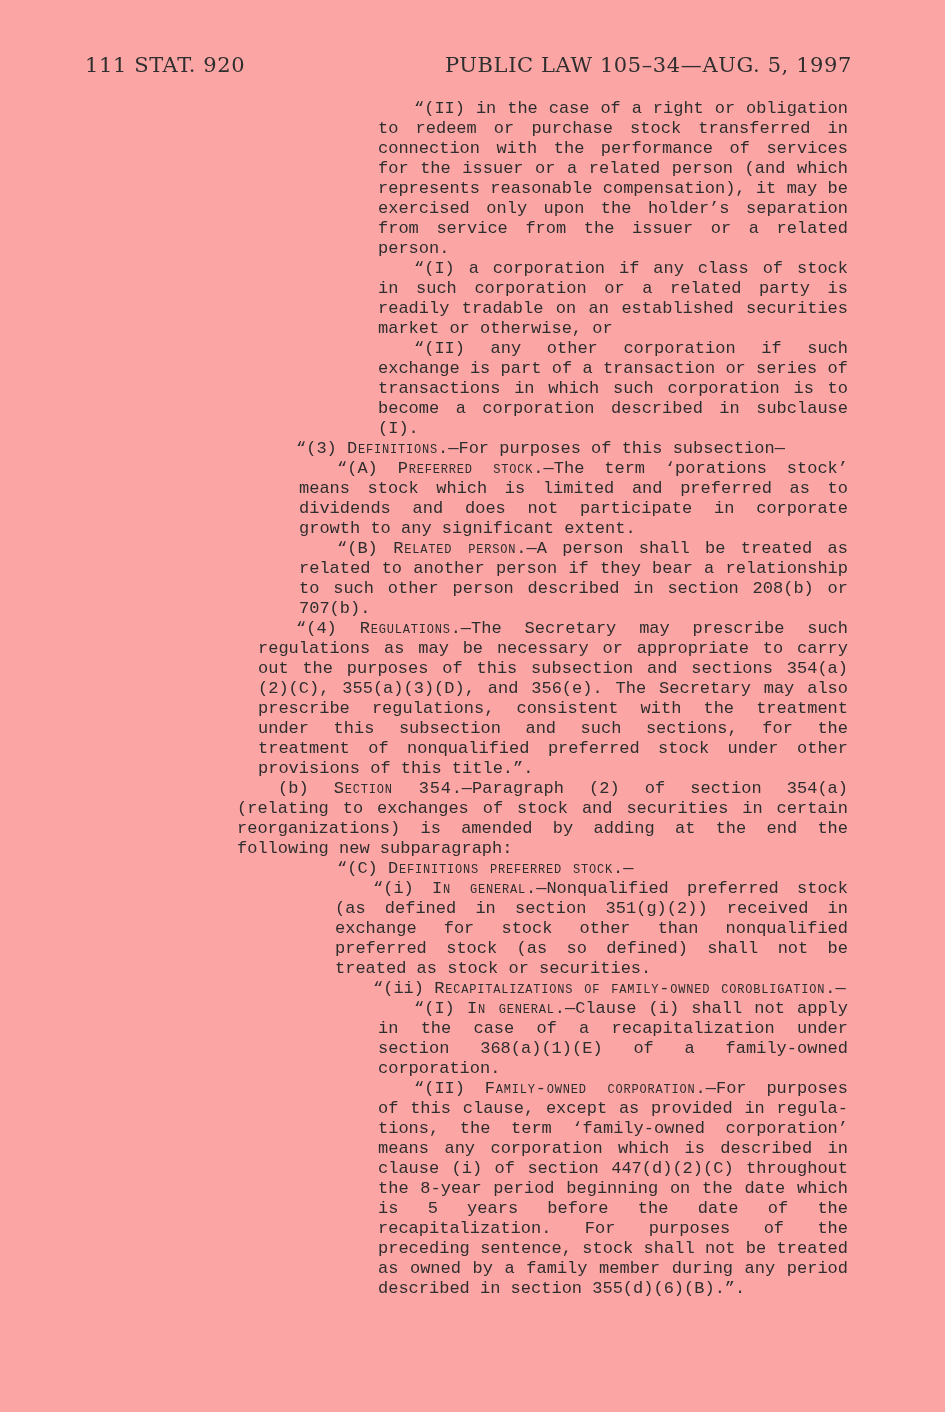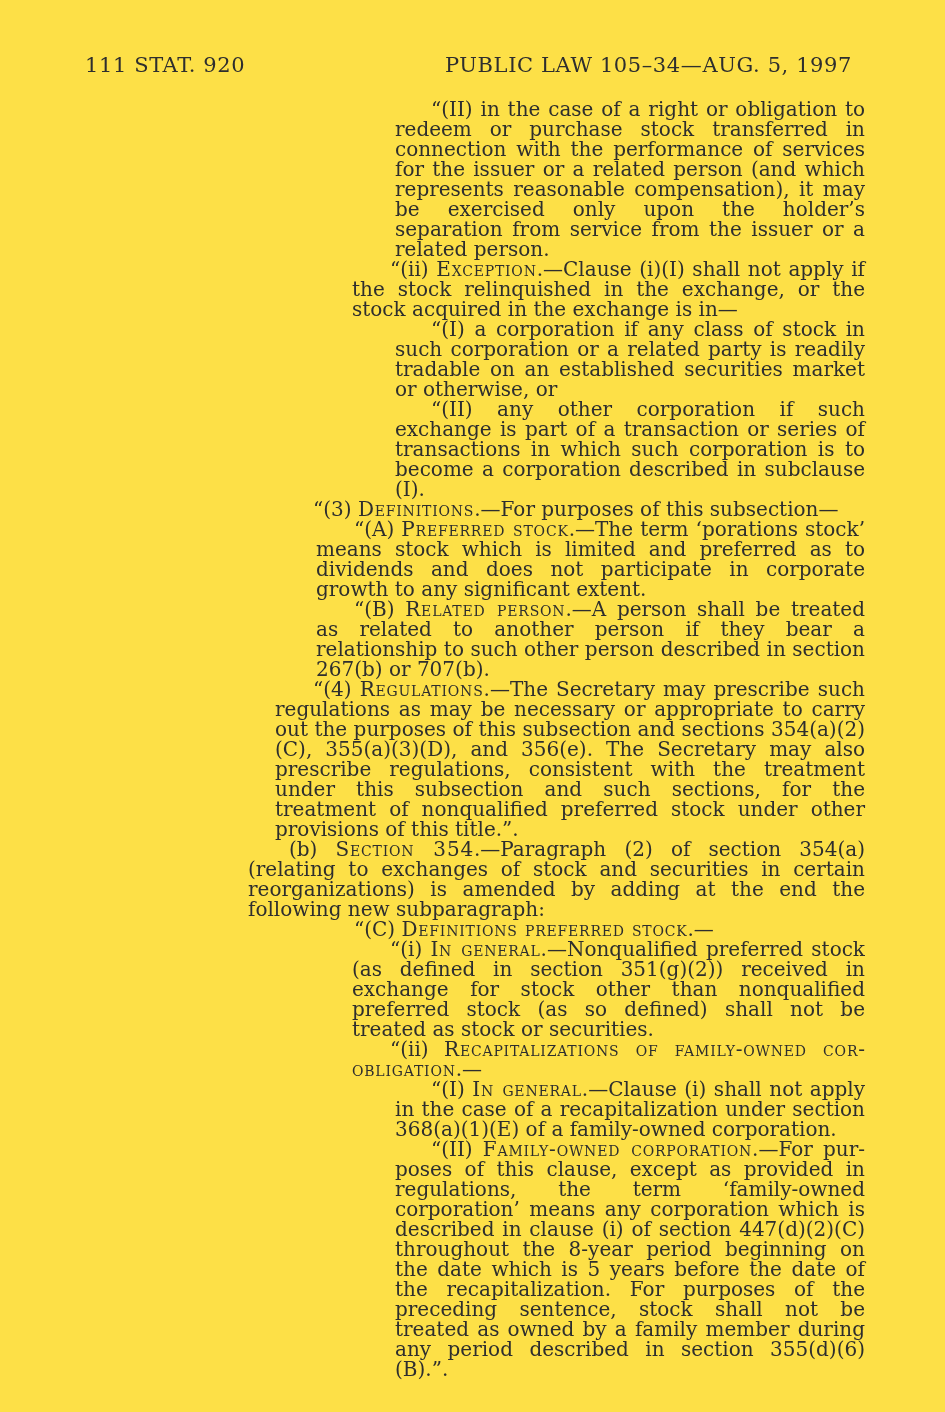--- a/index.html
+++ b/index.html
@@ -37,57 +37,57 @@
     position: absolute;
     left: 225px;
     width: 627px;
     top: 0;
     text-align: right;
     white-space: nowrap;
   }
   .body-block {
     position: absolute;
     top: 99px;
-    left: 238px;
+    left: 221px;
     width: 627px;
-    font-size: 20px;
+    font-size: 17px;
     line-height: 20px;
     text-align: justify;
+    font-family: Liberation Mono, monospace;
   }
   p.para {
     margin: 0;
     padding: 0;
     text-indent: 38px;
   }
-  p.l1 { margin-left: 10px; text-indent: 41px; }
+  p.l1 { margin-left: 16px; text-indent: 41px; }
   p.l2 { margin-left: 37px; }
   p.l3 { margin-left: 78px; }
   p.l4 { margin-left: 114px; }
   p.l5 { margin-left: 157px; text-indent: 36px; }
   .sc {
     font-variant: small-caps;
     letter-spacing: 0.8px;
   }
 </style>
 </head>
 <body>
 
-<div class="page" style="background: #fde047; color: rgb(46, 46, 46);">
+<div class="page" style="background: #fca5a5; color: rgb(46, 46, 46);">
   <header class="runhead">
     <span class="stat">111 STAT. 920</span>
     <span class="law">PUBLIC LAW 105–34—AUG. 5, 1997</span>
   </header>
   <main class="body-block">
       <p class="para l5"><span>“(II) in the case of a right or obligation to redeem or purchase stock transferred in connection with the performance of services for the issuer or a related person (and which represents reason­able compensation), it may be exercised only upon the holder’s separation from service from the issuer or a related person.</span></p>
-      <p class="para l4"><span>“(ii) </span><span class="sc">Exception</span><span>.—Clause (i)(I) shall not apply if the stock relinquished in the exchange, or the stock acquired in the exchange is in—</span></p>
       <p class="para l5"><span>“(I) a corporation if any class of stock in such corporation or a related party is readily tradable on an established securities market or otherwise, or</span></p>
       <p class="para l5"><span>“(II) any other corporation if such exchange is part of a transaction or series of transactions in which such corporation is to become a corpora­tion described in subclause (I).</span></p>
       <p class="para l2"><span>“(3) </span><span class="sc">Definitions</span><span>.—For purposes of this subsection—</span></p>
       <p class="para l3"><span>“(A) </span><span class="sc">Preferred stock</span><span>.—The term ‘porations stock’ means stock which is limited and preferred as to dividends and does not participate in corporate growth to any signifi­cant extent.</span></p>
-      <p class="para l3"><span>“(B) </span><span class="sc">Related person</span><span>.—A person shall be treated as related to another person if they bear a relationship to such other person described in section 267(b) or 707(b).</span></p>
+      <p class="para l3"><span>“(B) </span><span class="sc">Related person</span><span>.—A person shall be treated as related to another person if they bear a relationship to such other person described in section 208(b) or 707(b).</span></p>
       <p class="para l2"><span>“(4) </span><span class="sc">Regulations</span><span>.—The Secretary may prescribe such regulations as may be necessary or appropriate to carry out the purposes of this subsection and sections 354(a)(2)(C), 355(a)(3)(D), and 356(e). The Secretary may also prescribe regu­lations, consistent with the treatment under this subsection and such sections, for the treatment of nonqualified preferred stock under other provisions of this title.”.</span></p>
       <p class="para l1"><span>(b) </span><span class="sc">Section 354</span><span>.—Paragraph (2) of section 354(a) (relating to exchanges of stock and securities in certain reorganizations) is amended by adding at the end the following new subparagraph:</span></p>
       <p class="para l3"><span>“(C) </span><span class="sc">Definitions preferred stock</span><span>.—</span></p>
       <p class="para l4"><span>“(i) </span><span class="sc">In general</span><span>.—Nonqualified preferred stock (as defined in section 351(g)(2)) received in exchange for stock other than nonqualified preferred stock (as so defined) shall not be treated as stock or securities.</span></p>
       <p class="para l4"><span>“(ii) </span><span class="sc">Recapitalizations of family-owned cor­obligation</span><span>.—</span></p>
       <p class="para l5"><span>“(I) </span><span class="sc">In general</span><span>.—Clause (i) shall not apply in the case of a recapitalization under section 368(a)(1)(E) of a family-owned corporation.</span></p>
       <p class="para l5"><span>“(II) </span><span class="sc">Family-owned corporation</span><span>.—For pur­poses of this clause, except as provided in regula­tions, the term ‘family-owned corporation’ means any corporation which is described in clause (i) of section 447(d)(2)(C) throughout the 8-year period beginning on the date which is 5 years before the date of the recapitalization. For purposes of the preceding sentence, stock shall not be treated as owned by a family member during any period described in section 355(d)(6)(B).”.</span></p>
     </main>
 </div>
 

